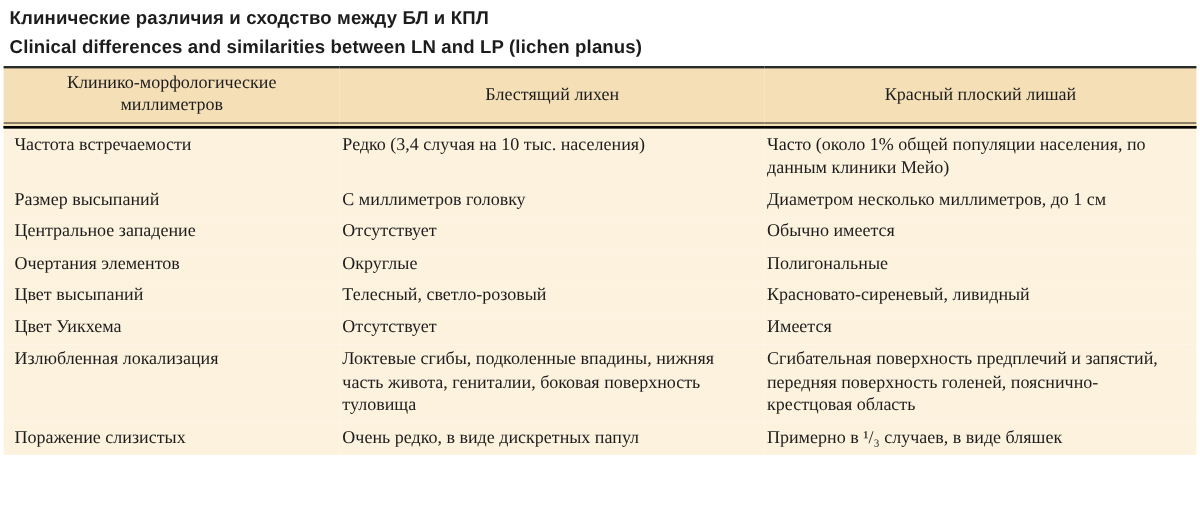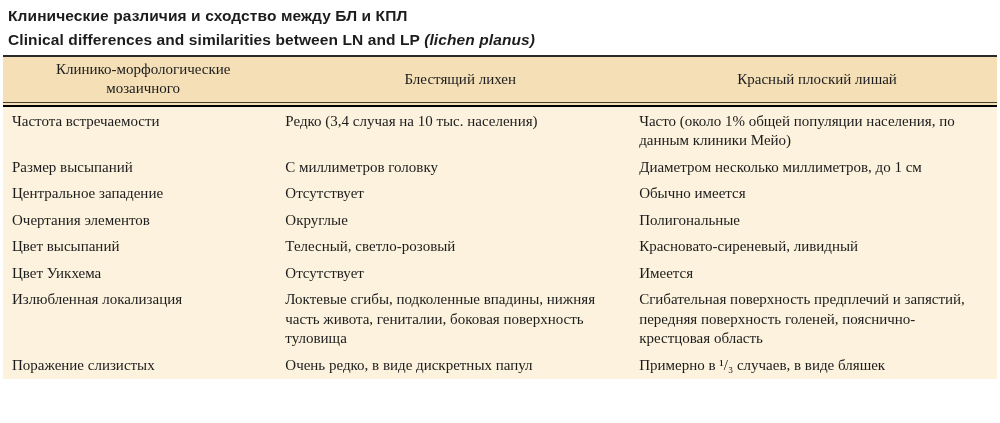--- a/index.html
+++ b/index.html
@@ -7,21 +7,21 @@
     --body-bg:#fcf2dd;
     --ink:#1c1c1c;
   }
   *{box-sizing:border-box;margin:0;padding:0;}
   html,body{width:1000px;height:423px;background:#ffffff;overflow:hidden;}
   body{font-family:"Liberation Serif", serif;color:var(--ink);}
   .page{width:1000px;height:347px;position:relative;}
   .titles{padding:6px 8px 0 8px;font-family:"Liberation Sans", sans-serif;}
   .title-ru{font-size:15.5px;font-weight:bold;line-height:20px;margin-bottom:4px;letter-spacing:.1px;}
   .title-en{font-size:15.5px;font-weight:bold;line-height:20px;letter-spacing:.1px;}
-  .title-en .it{font-style:italic;}
+  .title-en .it{}
   table{width:994px;margin:5px 3px 0 3px;border-collapse:collapse;border-top:2px solid #2b2b2b;}
   col.c1{width:28.2%;} col.c2{width:35.6%;} col.c3{width:36.2%;}
   thead th{
     background:var(--header-bg);
     font-weight:normal;font-size:15px;line-height:19px;
     text-align:center;vertical-align:middle;
     padding:3px 6px 4px 6px;
     border-bottom:1px solid #45412e;
   }
   thead th .hwrap{max-width:215px;margin:0 auto;}
@@ -50,21 +50,21 @@
 
   <table>
     <colgroup>
         <col class="c1">
         <col class="c2">
         <col class="c3">
       </colgroup>
     <thead>
       <tr>
         <th>
-            <div class="hwrap">Клинико-морфологические мозаичного</div>
+            <div class="hwrap">Клинико-морфологические миллиметров</div>
           </th>
         <th>Блестящий лихен</th>
         <th>Красный плоский лишай</th>
       </tr>
       <tr class="rule-row">
           <td colspan="3"></td>
         </tr>
     </thead>
     <tbody id="tbody">
         <tr>

